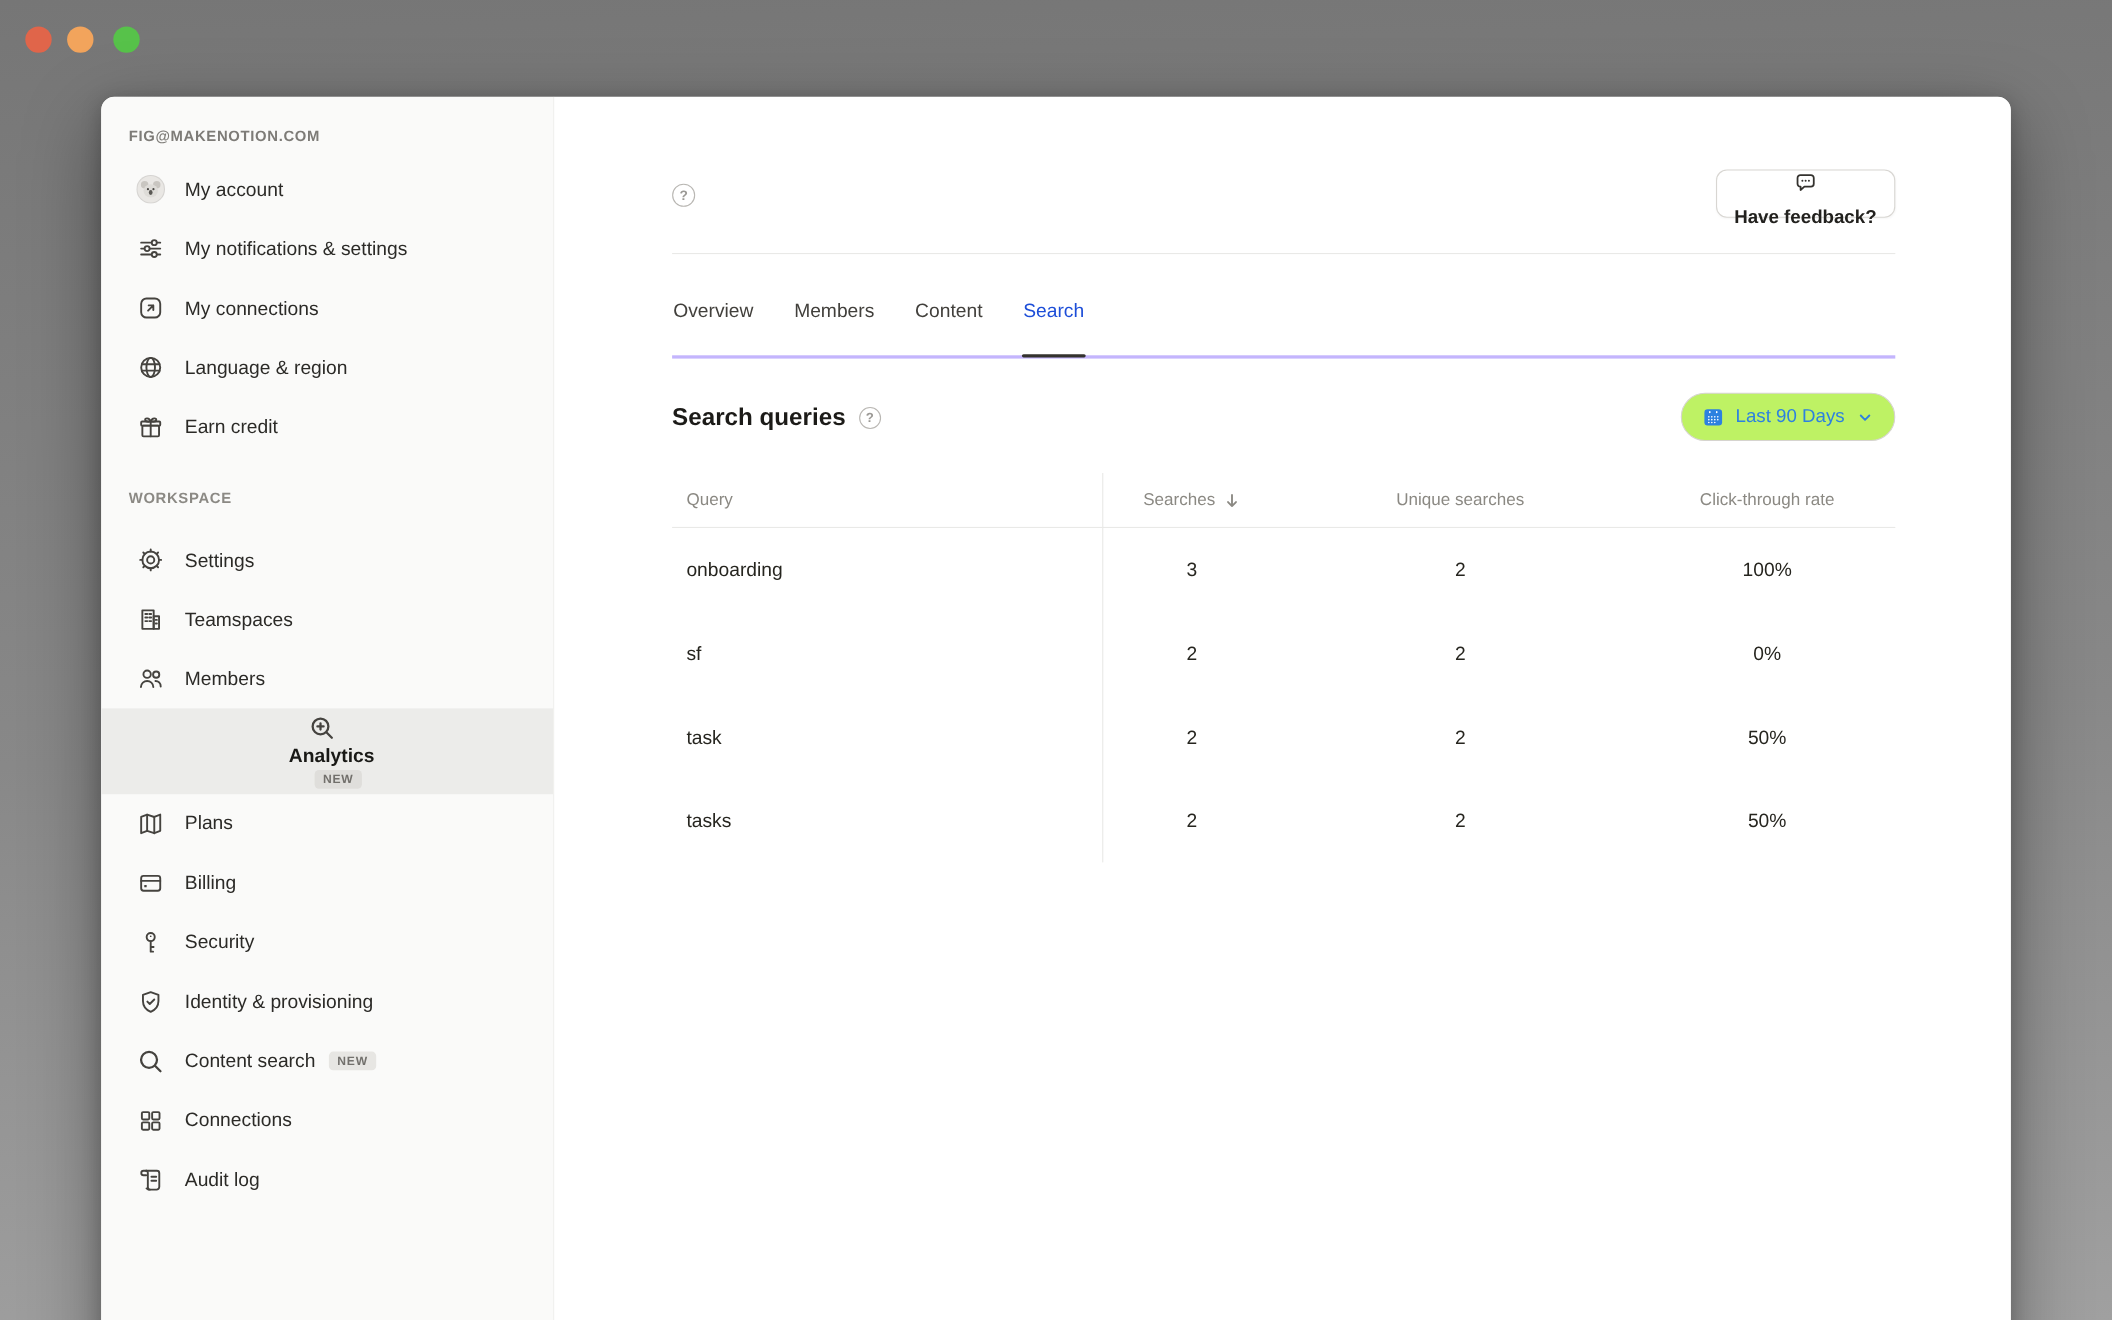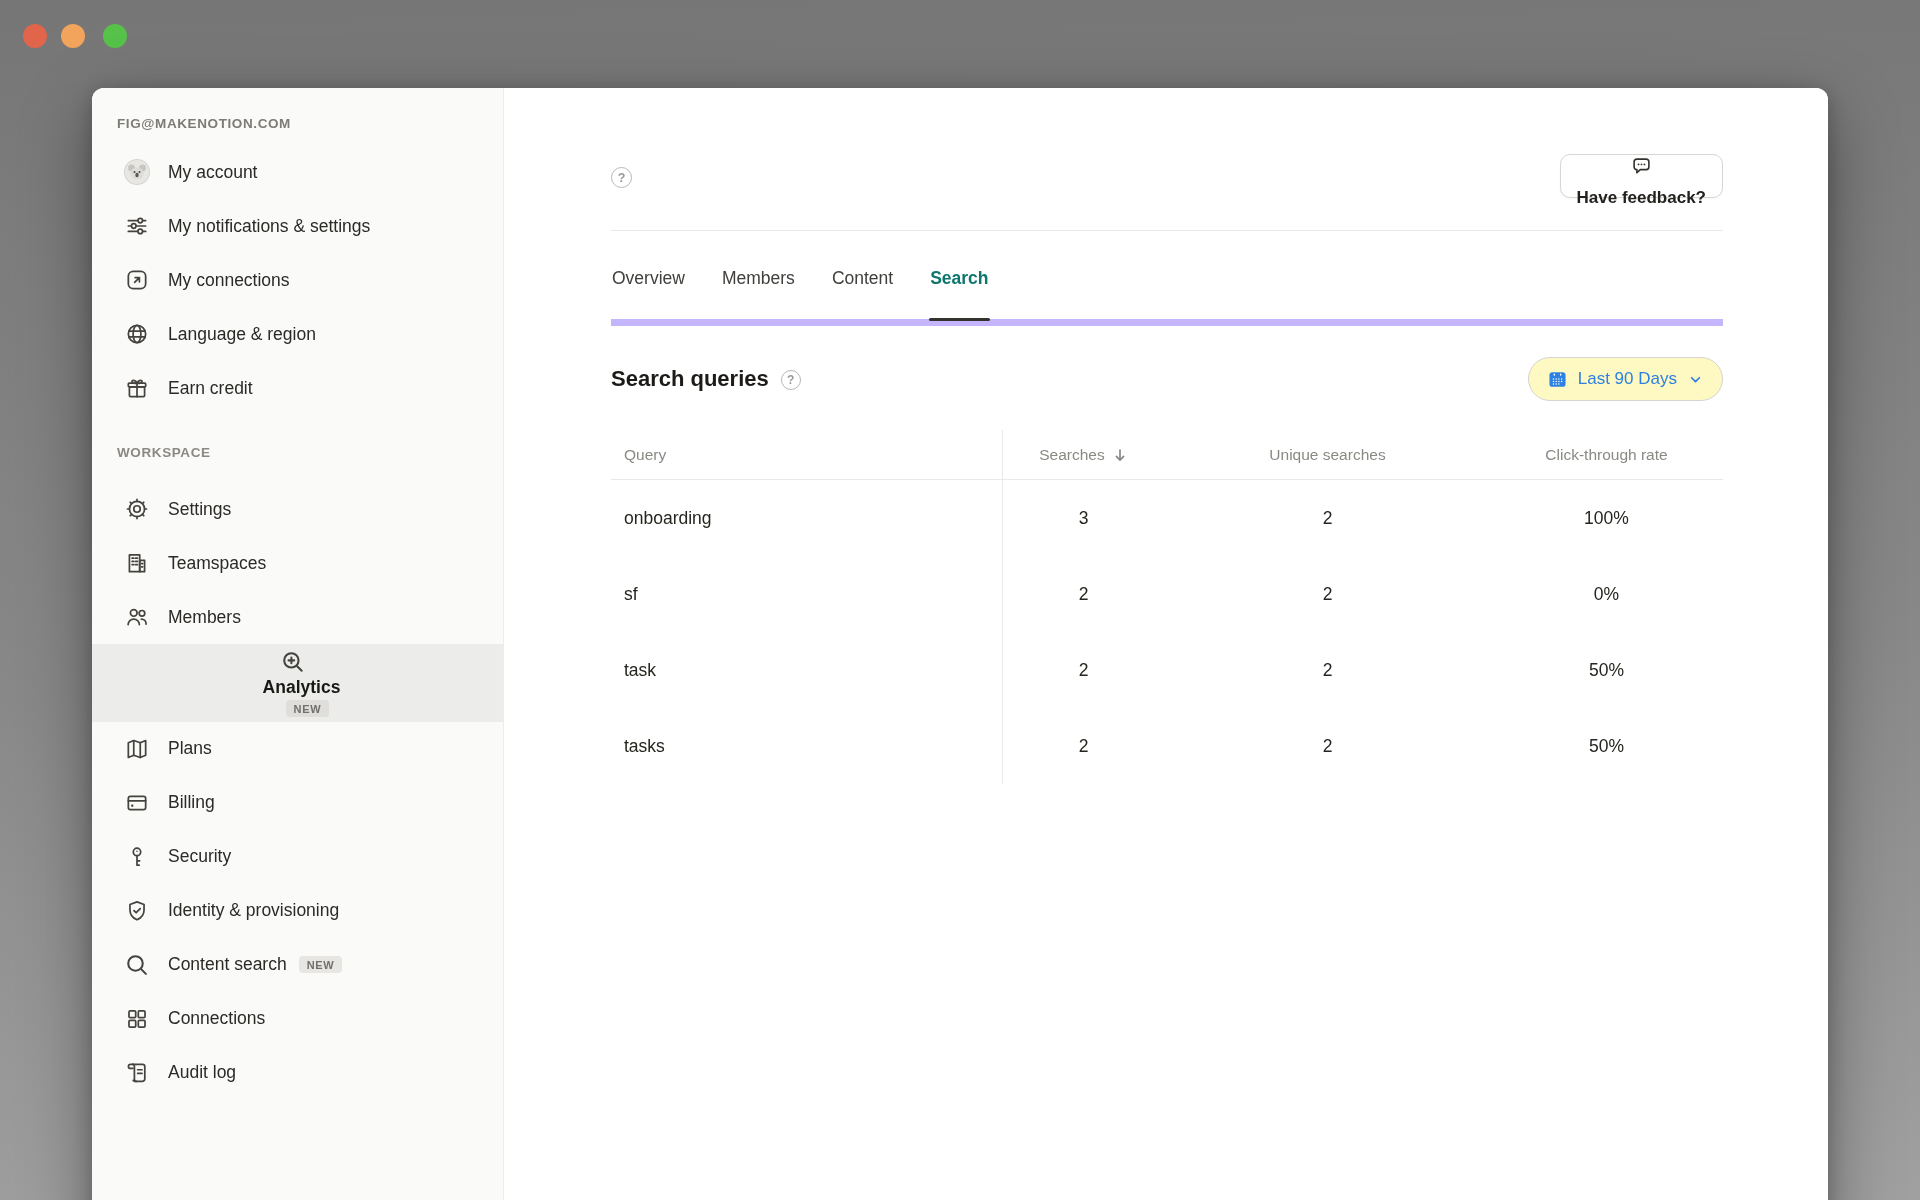--- a/index.html
+++ b/index.html
@@ -64,34 +64,34 @@
     font-size:12.5px; font-weight:700; display:flex; align-items:center; justify-content:center; margin-top:3px; }
   .feedback-btn {
     display:flex; align-items:center; gap:10px; height:44px; padding:0 16px;
     border:1px solid #d8d6d2; border-radius:10px; background:#fff;
     font-family:inherit; font-size:17px; font-weight:600; color:#22211e; cursor:pointer;
     box-shadow:0 1px 2px rgba(0,0,0,.04);
     flex-direction:column;
   }
   .divider { height:1px; background:#e9e9e7; margin-top:30px; }
 
-  .tabs-row { height:95px; border-bottom:7px solid #c4b5fd; display:flex; align-items:flex-end; gap:35px; }
+  .tabs-row { height:95px; border-bottom:3px solid #c4b5fd; display:flex; align-items:flex-end; gap:35px; }
   .tab { position:relative; padding:0 1px 30px 1px; font-size:17.5px; color:#42403c; cursor:pointer; }
-  .tab.active { color:#0f766e; font-weight:700; }
+  .tab.active { color:#1d4ed8; font-weight:400; }
   .tab.active::after {
     content:""; position:absolute; left:0; right:0; bottom:-2px; height:3px; background:#34322e; border-radius:2px;
   }
 
   .section-row { margin-top:30px; height:46px; display:flex; align-items:center; justify-content:space-between; }
   .section-left { display:flex; align-items:center; gap:12px; }
   .section-title { font-size:22px; font-weight:700; color:#1c1b18; }
   .help-circle.small { width:20px; height:20px; font-size:12px; margin-top:2px; }
   .date-filter {
     display:flex; align-items:center; gap:10px; height:44px; padding:0 18px;
-    border:1px solid #d6d4cf; border-radius:22px; background:#fef9c3;
+    border:1px solid #d6d4cf; border-radius:22px; background:#bef264;
     font-family:inherit; font-size:17px; font-weight:500; color:#2d81e0; cursor:pointer;
   }
 
   
   .table { margin-top:28px; position:relative; }
   .tbl-vline { position:absolute; left:391px; top:0; bottom:0; width:1px; background:#e9e9e7; }
   .tbl-row { display:grid; grid-template-columns:391px 163px 325px 233px; align-items:center; }
   .tbl-head { height:50px; border-bottom:1px solid #e9e9e7; }
   .tbl-head .cell { font-size:15.5px; color:#8b8983; }
   .cell { padding-left:13px; }

